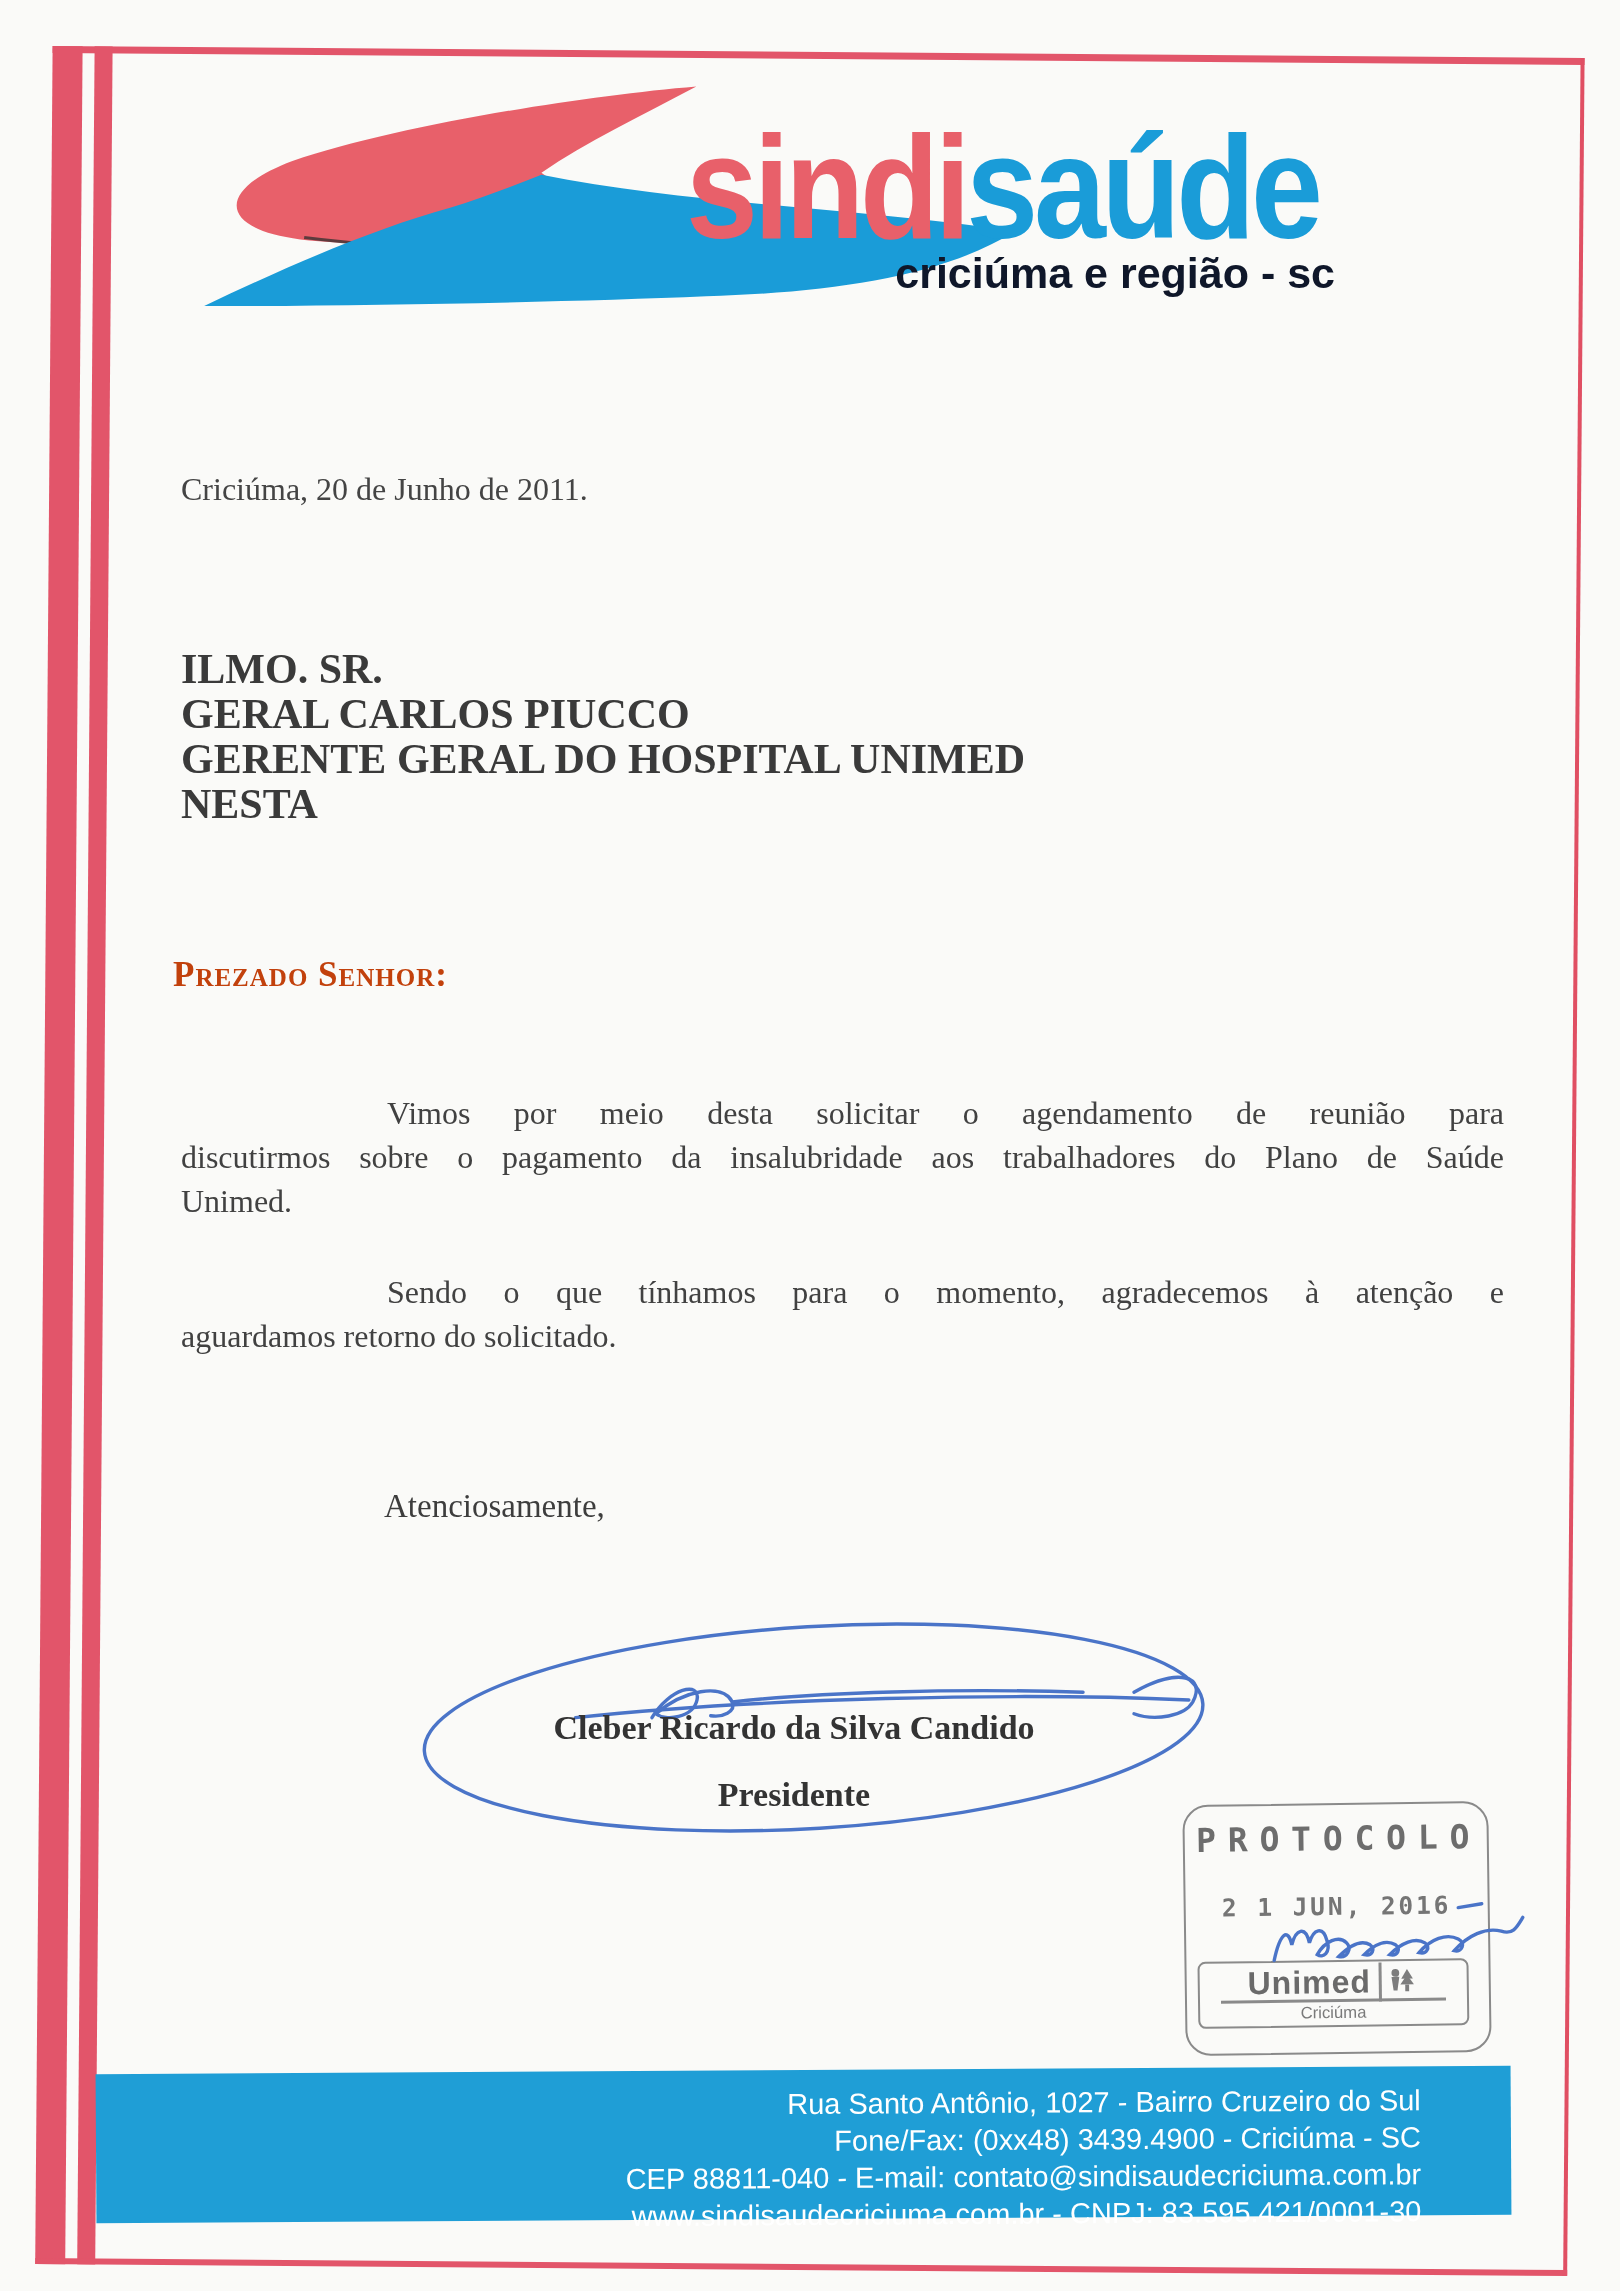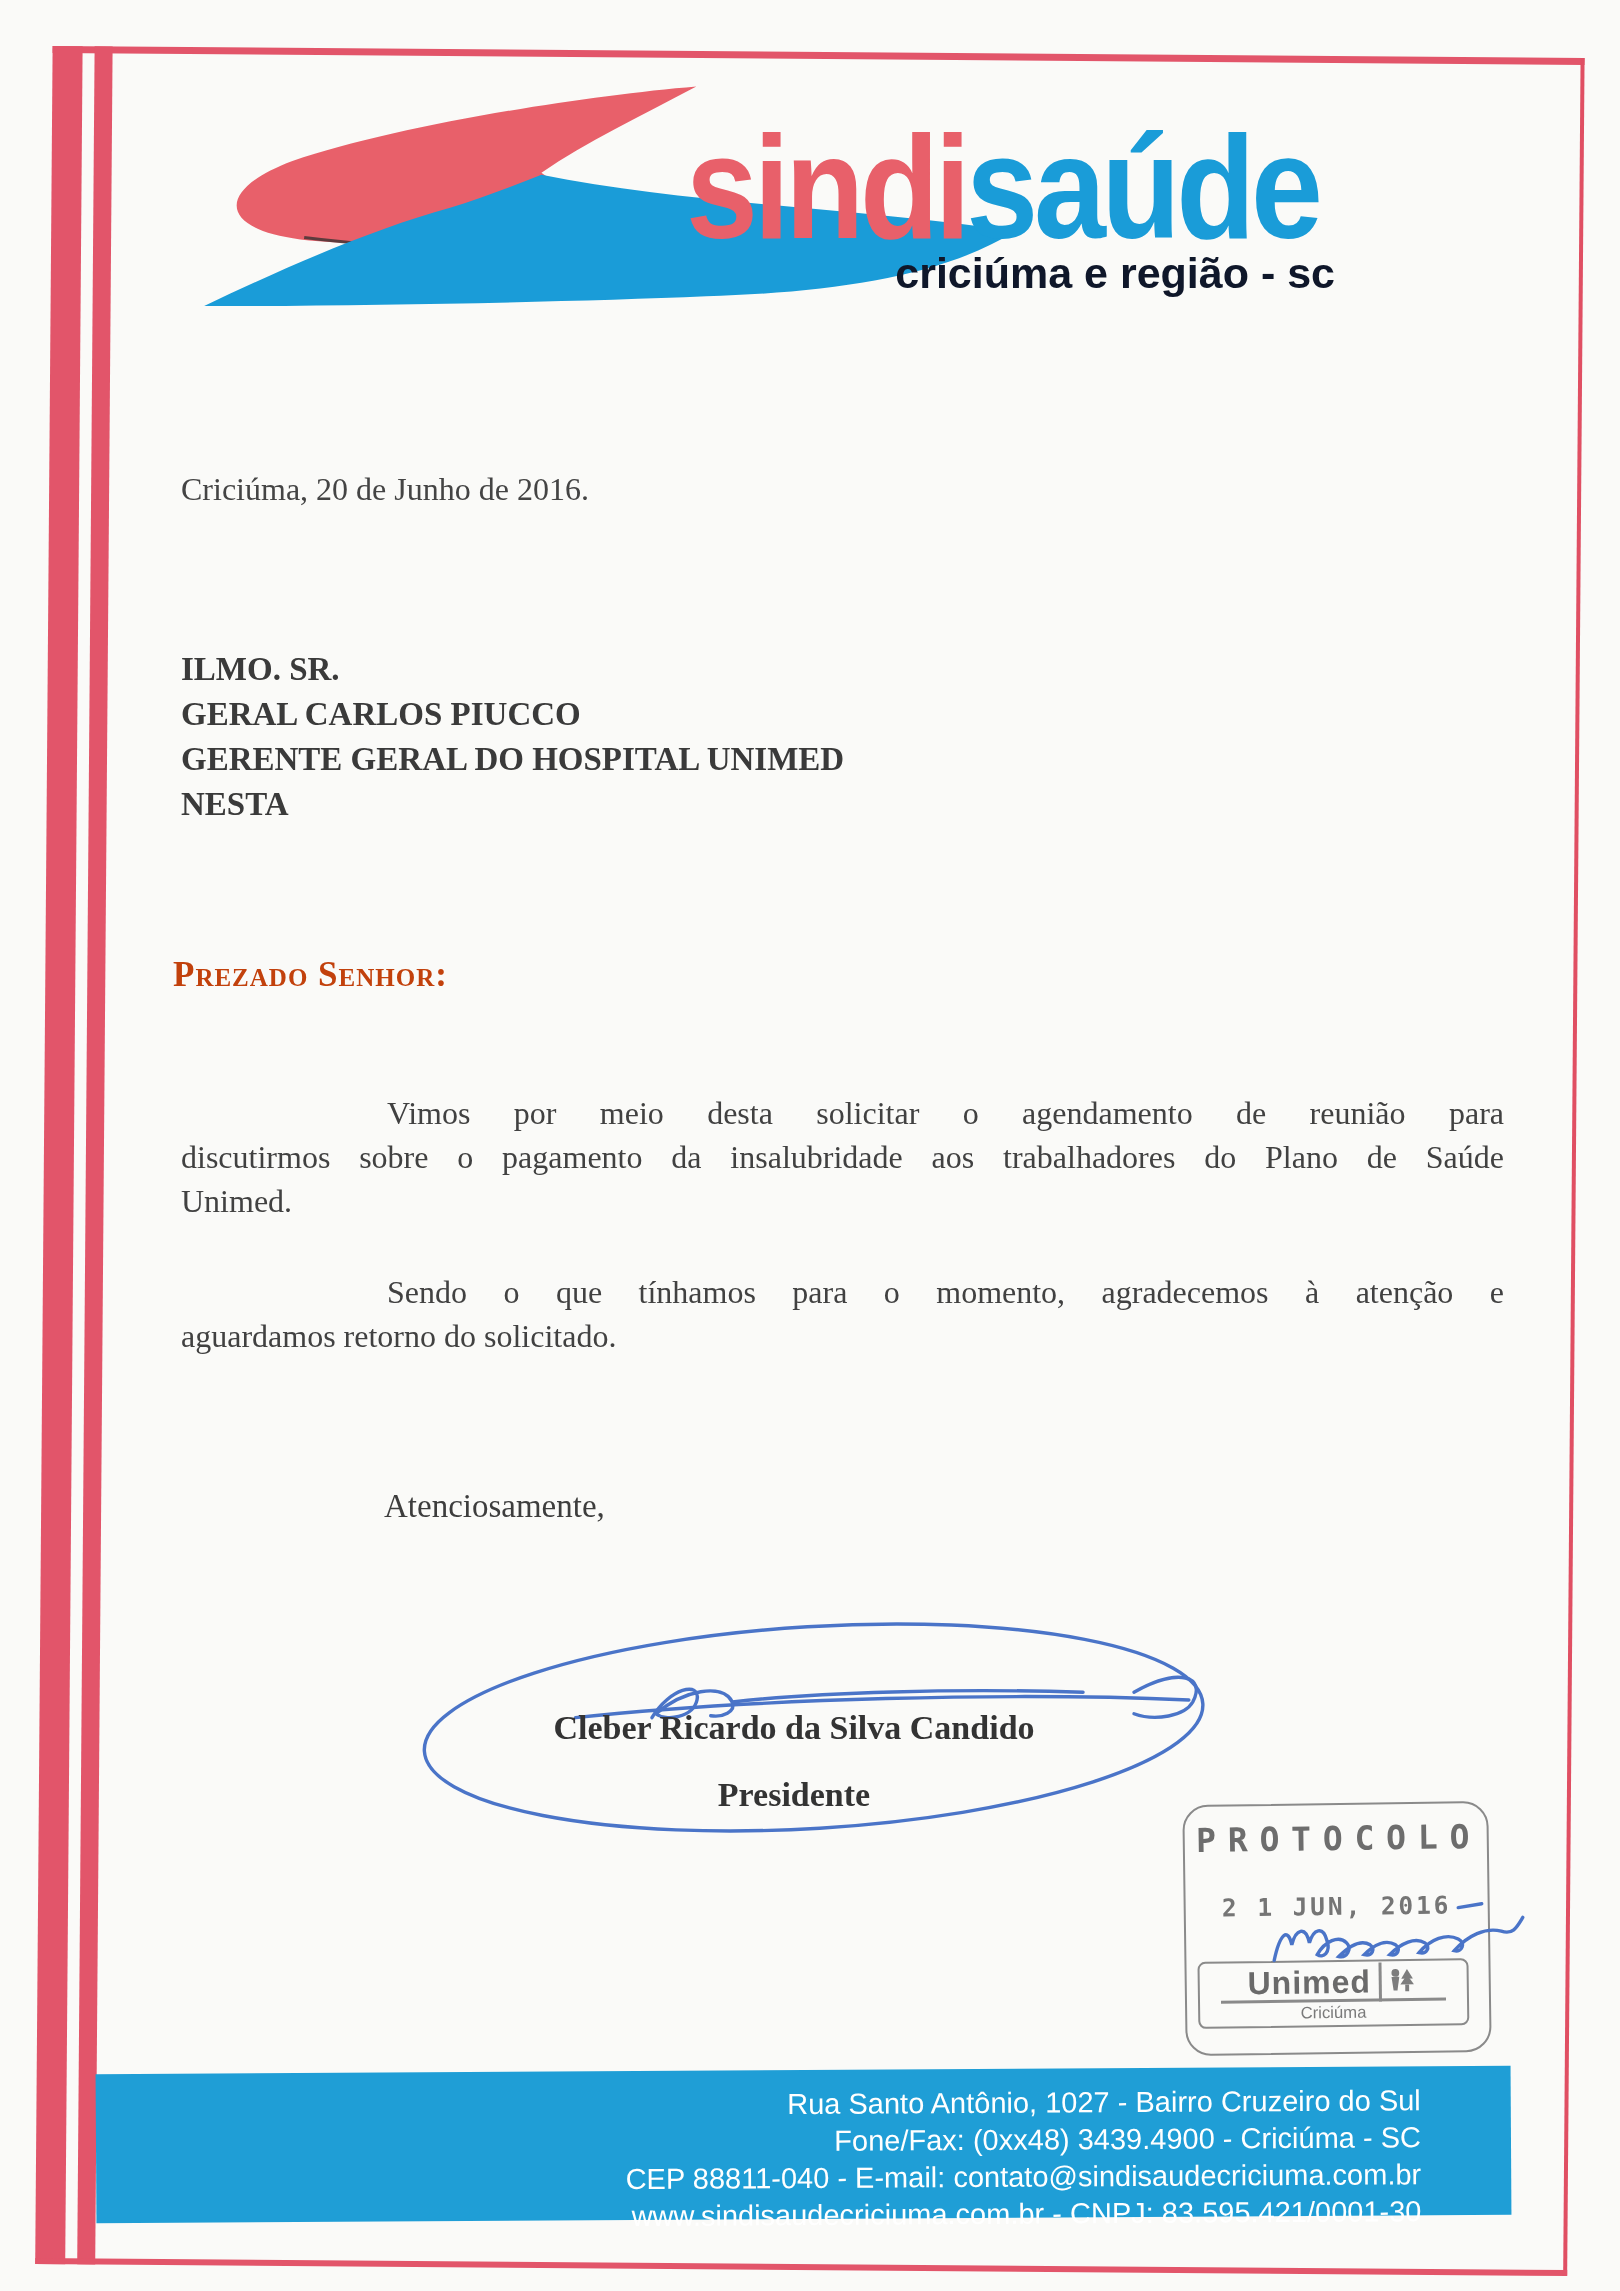--- a/index.html
+++ b/index.html
@@ -16,21 +16,21 @@
   .swoosh{position:absolute;left:157px;top:59px;}
   .wordmark{position:absolute;left:686px;top:110px;font-family:"Liberation Sans",sans-serif;
             font-weight:bold;font-size:147px;line-height:1.05;letter-spacing:-4.9px;white-space:nowrap;
             transform:scaleX(0.88);transform-origin:left top;}
   .wordmark .wm-red{color:#e8606a;}
   .wordmark .wm-blue{color:#1a9cd8;}
   .tagline{position:absolute;left:686px;top:249px;width:649px;text-align:right;
            font-family:"Liberation Sans",sans-serif;font-weight:bold;font-size:43px;color:#0f172a;}
   
   .dateline{position:absolute;left:181px;top:471px;font-size:32px;color:#444;}
-  .recipient{position:absolute;left:181px;top:647px;font-size:33px;font-weight:bold;line-height:45px;color:#3a3a3a;}
+  .recipient{position:absolute;left:181px;top:647px;font-size:42px;font-weight:bold;line-height:45px;color:#3a3a3a;}
   .salutation{position:absolute;left:173px;top:955px;font-size:35px;font-weight:bold;
               font-variant:small-caps;letter-spacing:1px;color:#c2410c;}
   .para{position:absolute;left:181px;width:1323px;font-size:32px;color:#414141;}
   .para .ln{height:44px;line-height:44px;}
   .para .just{text-align:justify;text-align-last:justify;}
   .para .indent{padding-left:206px;}
   .p1{top:1091px;} .p2{top:1270px;}
   .closing{position:absolute;left:384px;top:1488px;font-size:33px;color:#3d3d3d;}
   .signblock{position:absolute;left:392px;top:1709px;width:804px;text-align:center;color:#333;}
   .signblock .name{font-size:34px;font-weight:bold;}
@@ -78,21 +78,21 @@
              C420,248 210,252 48,252
              C140,208 225,172 298,152
              C330,142 362,130 392,118 Z" fill="#1a9cd8"></path>
   </svg>
 
   <div class="wordmark">
     <span class="wm-red">sindi</span><span class="wm-blue">saúde</span>
   </div>
   <div class="tagline">criciúma e região - sc</div>
 
-  <div class="dateline">Criciúma, 20 de Junho de 2016.</div>
+  <div class="dateline">Criciúma, 20 de Junho de 2011.</div>
 
   <div class="recipient">
     <div>ILMO. SR.</div>
     <div>GERAL CARLOS PIUCCO</div>
     <div>GERENTE GERAL DO HOSPITAL UNIMED</div>
     <div>NESTA</div>
   </div>
 
   <div class="salutation">Prezado Senhor:</div>
 

